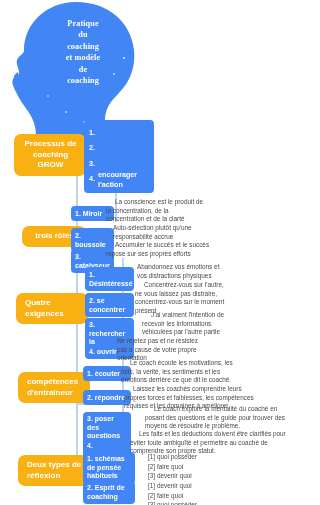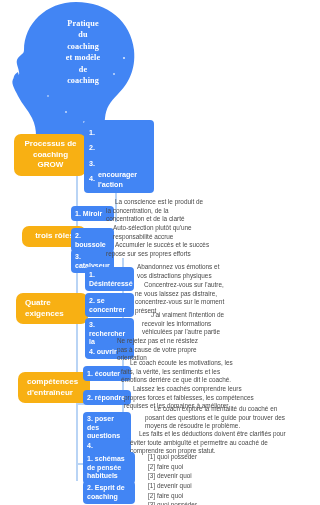--- a/index.html
+++ b/index.html
@@ -204,20 +204,21 @@
     <span>poser des questions</span>
   </div>
   <div class="desc" style="left:145px; top:405px; width:152px;">Le coach explore la mentalité du coaché en posant des questions et le guide pour trouver des moyens de résoudre le problème.</div>
 
   <div class="btag" style="left:83px; top:438px; width:48px;">
     <span>4.</span>
     <span>distinguer</span>
   </div>
   <div class="desc" style="left:130px; top:430px; width:166px;">Les faits et les déductions doivent être clarifiés pour éviter toute ambiguïté et permettre au coaché de comprendre son propre statut.</div>
 
+  <div class="cat" style="left:18px; top:455px; width:74px;">Deux types de réflexion</div>
 
   <div class="btag two" style="left:83px; top:452px; width:52px;">
     <span>1.</span>
     <span>schémas de pensée habituels</span>
   </div>
   <div class="mini" style="left:148px; top:452px;">
     <div>[1]  quoi posséder</div>
     <div>[2]  faire quoi</div>
     <div>[3]  devenir quoi</div>
   </div>

